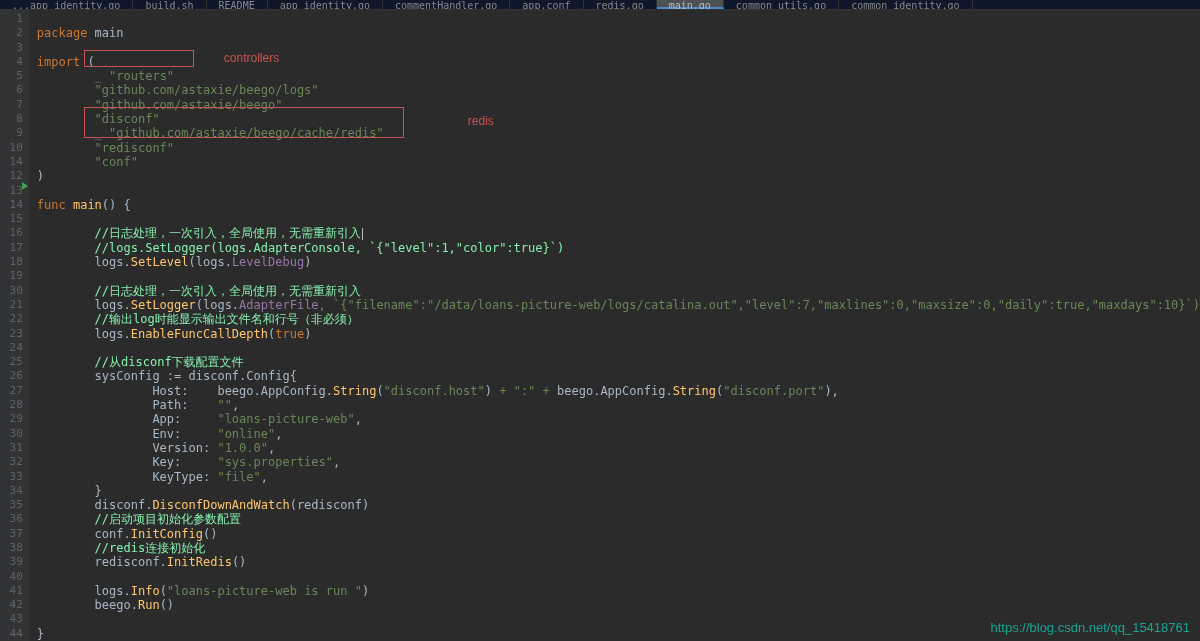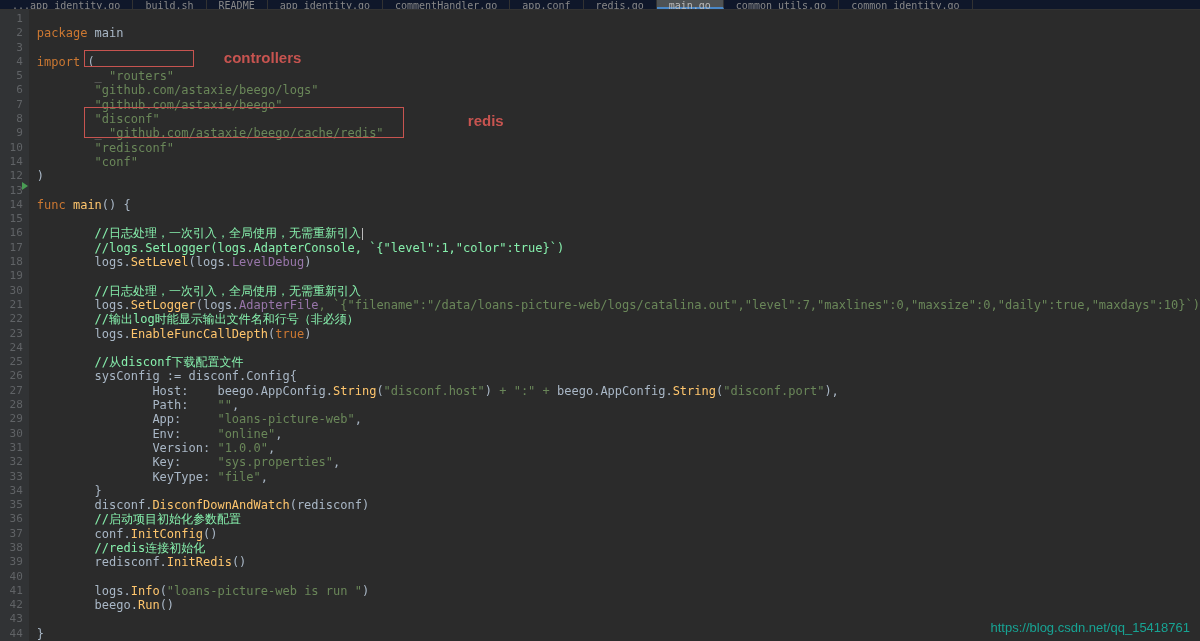--- a/index.html
+++ b/index.html
@@ -66,22 +66,21 @@
 .str { color:#6a8759; }
 .cmt { color:#86efac; }
 .fn { color:#ffc66d; }
 .id { color:#a9b7c6; }
 .field { color:#9876aa; }
 .dim { color:#787878; }
 .anno {
   position:absolute;
   color:#c75450;
   font-family:sans-serif;
-  font-size:15px;
-  font-weight:bold;
+  font-size:12px;
 }
 .redbox {
   position:absolute;
   border:1px solid #c75450;
   background:transparent;
   pointer-events:none;
 }
 .watermark {
   position:absolute;
   right:10px;

